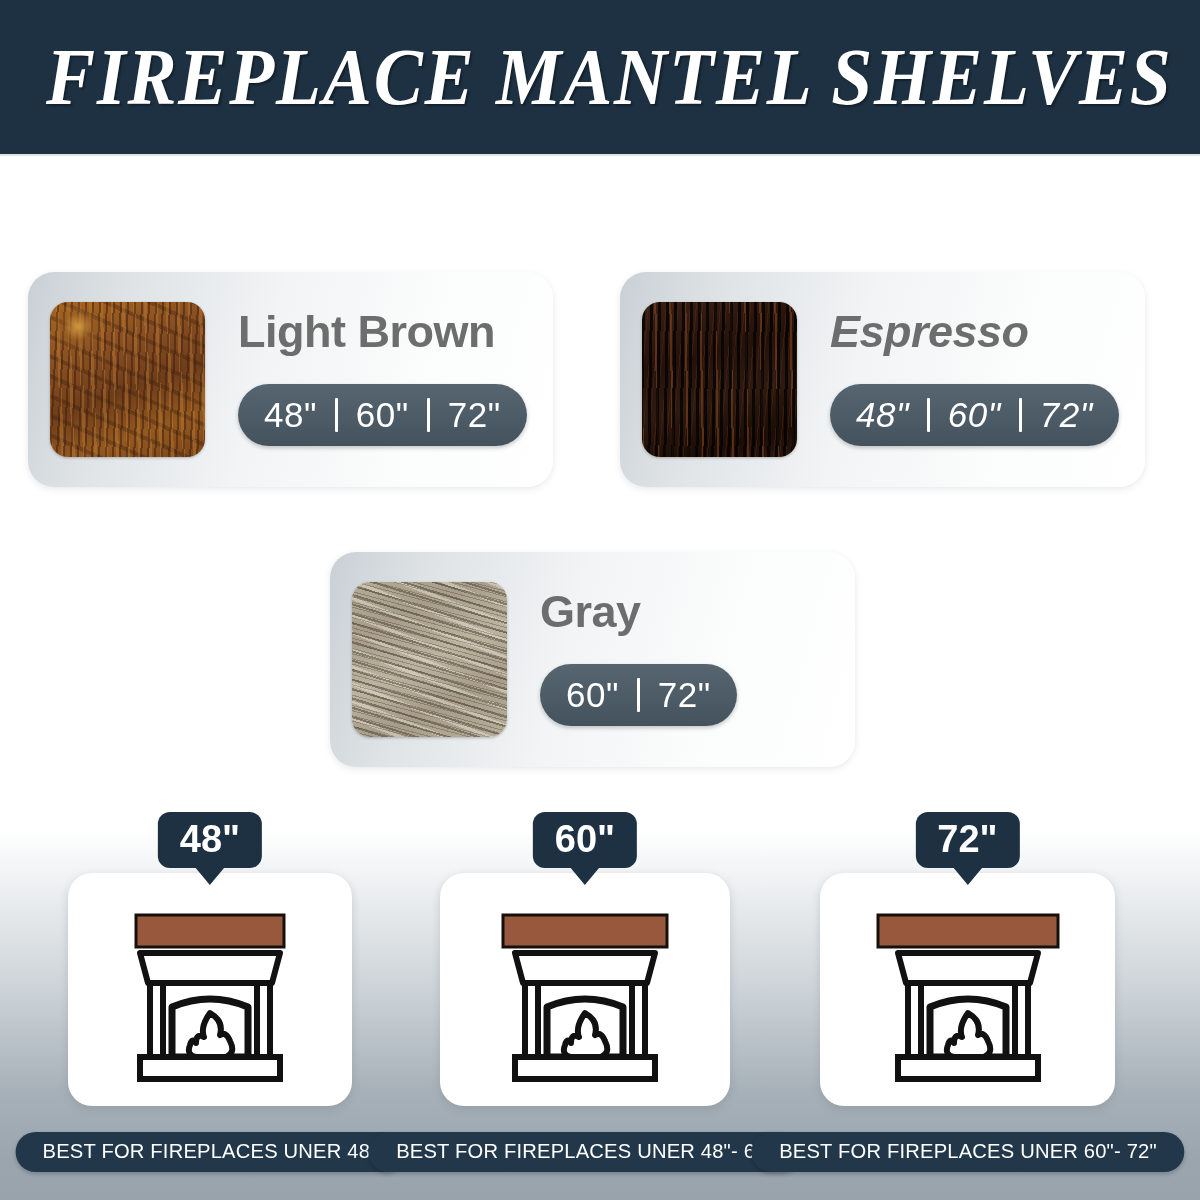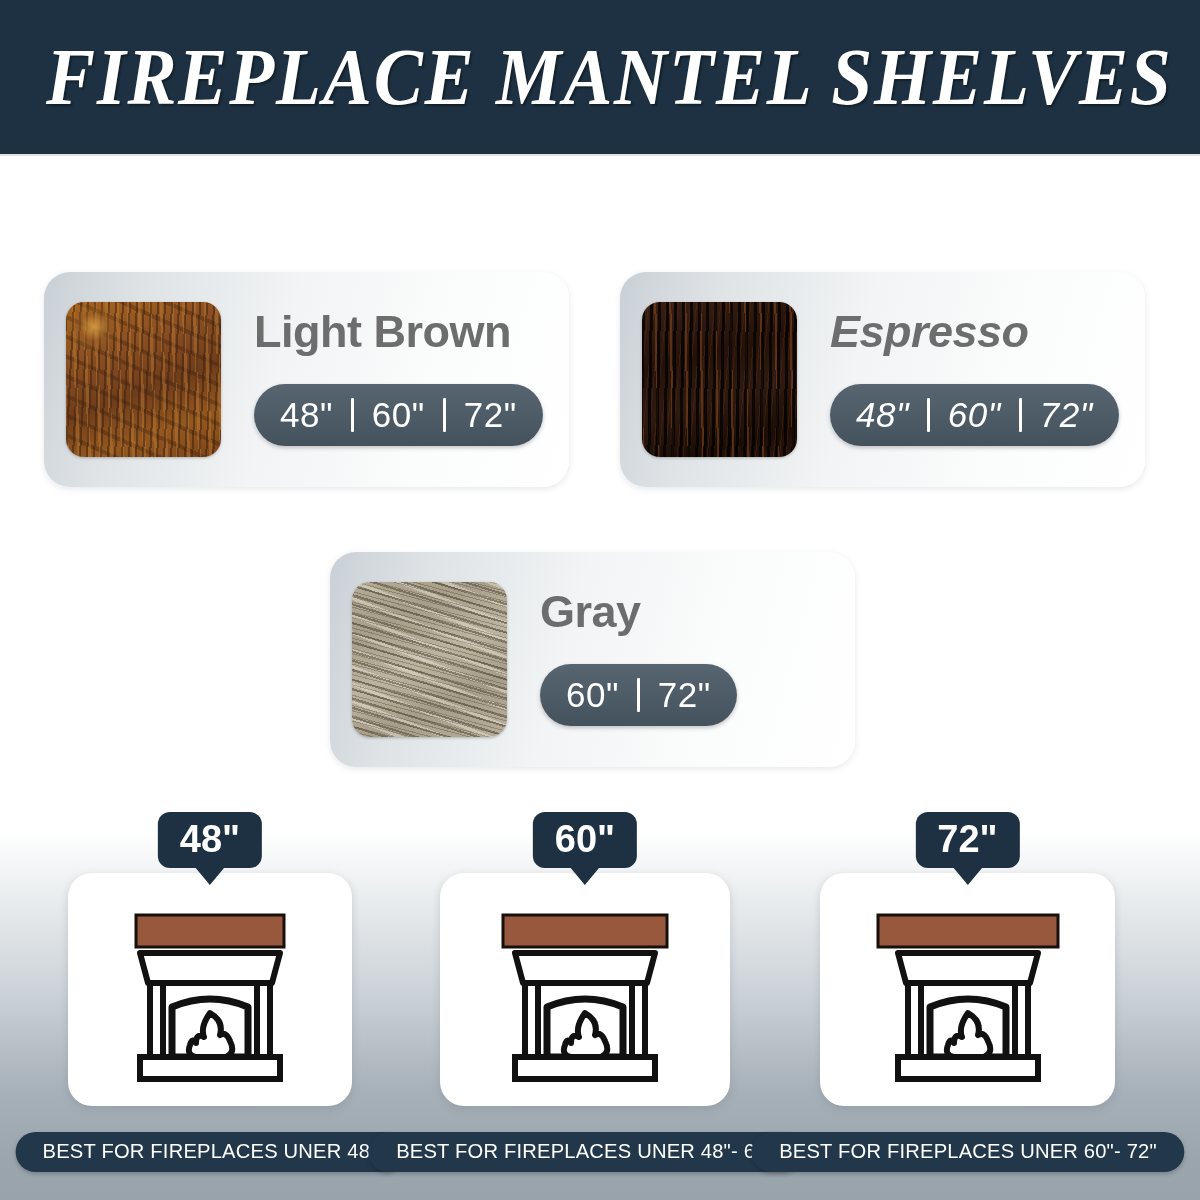--- a/index.html
+++ b/index.html
@@ -45,21 +45,21 @@
   }
 
   
   .finish-card {
     position:absolute;
     height:215px;
     border-radius:26px;
     background:linear-gradient(105deg,#c9d0d5 0%, #dfe3e6 18%, #f2f4f5 45%, #fbfcfc 72%, #ffffff 100%);
     box-shadow:0 2px 6px rgba(120,130,140,0.18);
   }
-  #card-lightbrown { left:44px;  top:272px; width:525px; }
+  #card-lightbrown { left:28px;  top:272px; width:525px; }
   #card-espresso   { left:620px; top:272px; width:525px;font-style:italic; }
   #card-gray       { left:330px; top:552px; width:525px; }
 
   .swatch {
     position:absolute;
     left:22px; top:30px;
     width:155px; height:155px;
     border-radius:18px;
     overflow:hidden;
     box-shadow:0 1px 3px rgba(0,0,0,0.25);

